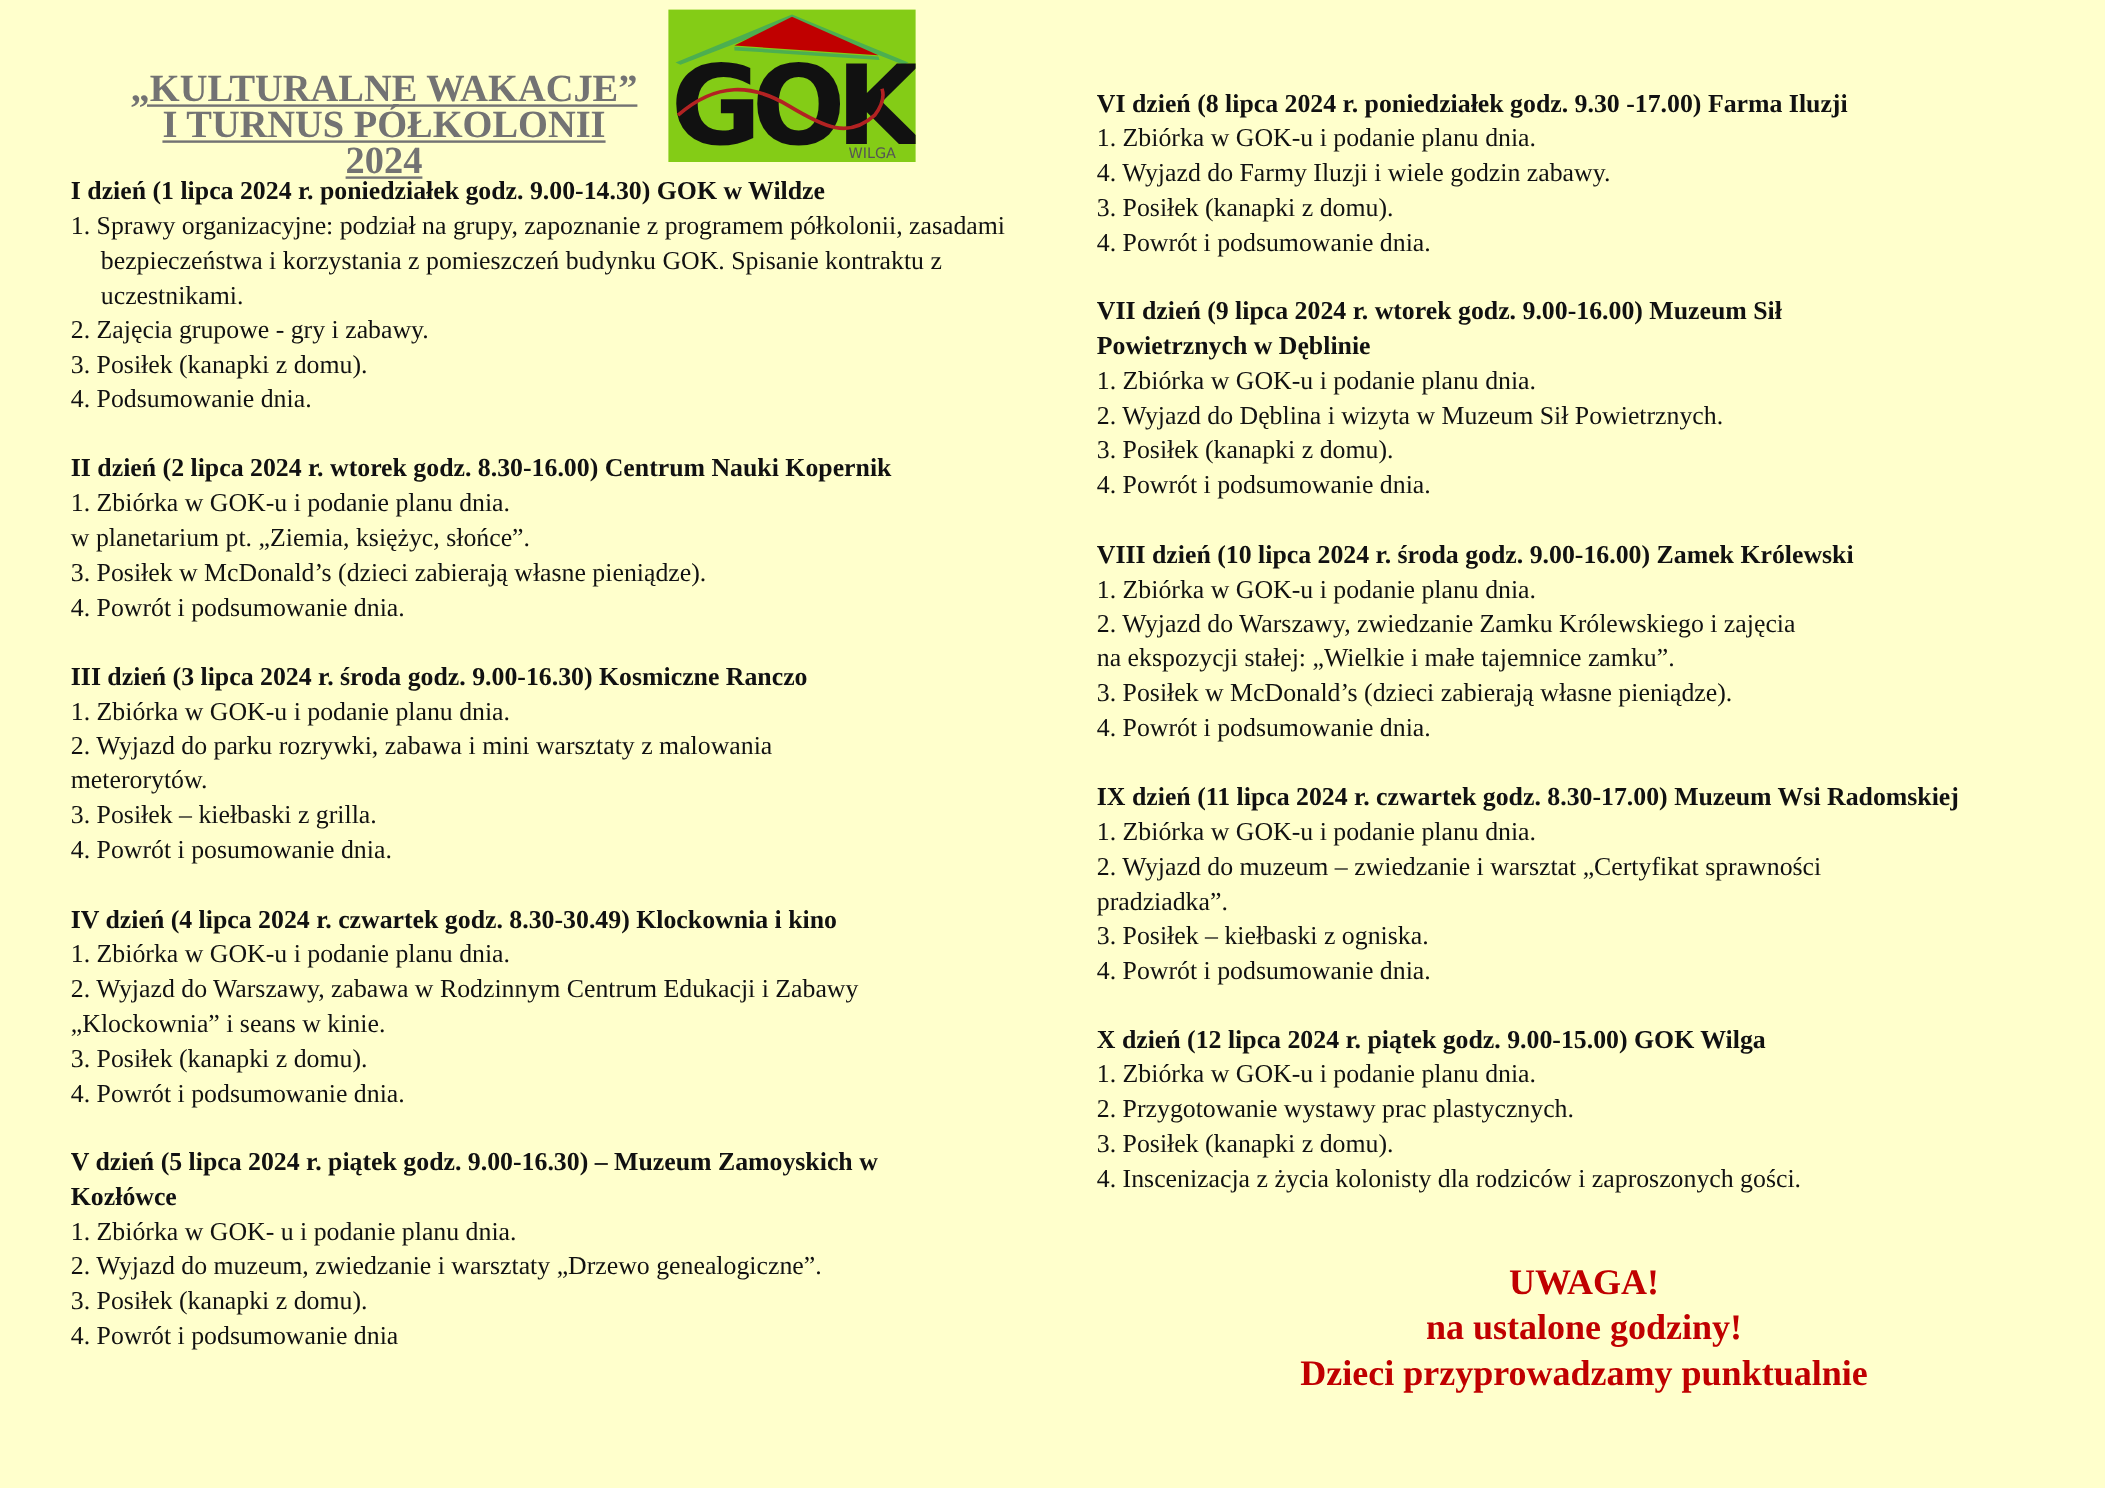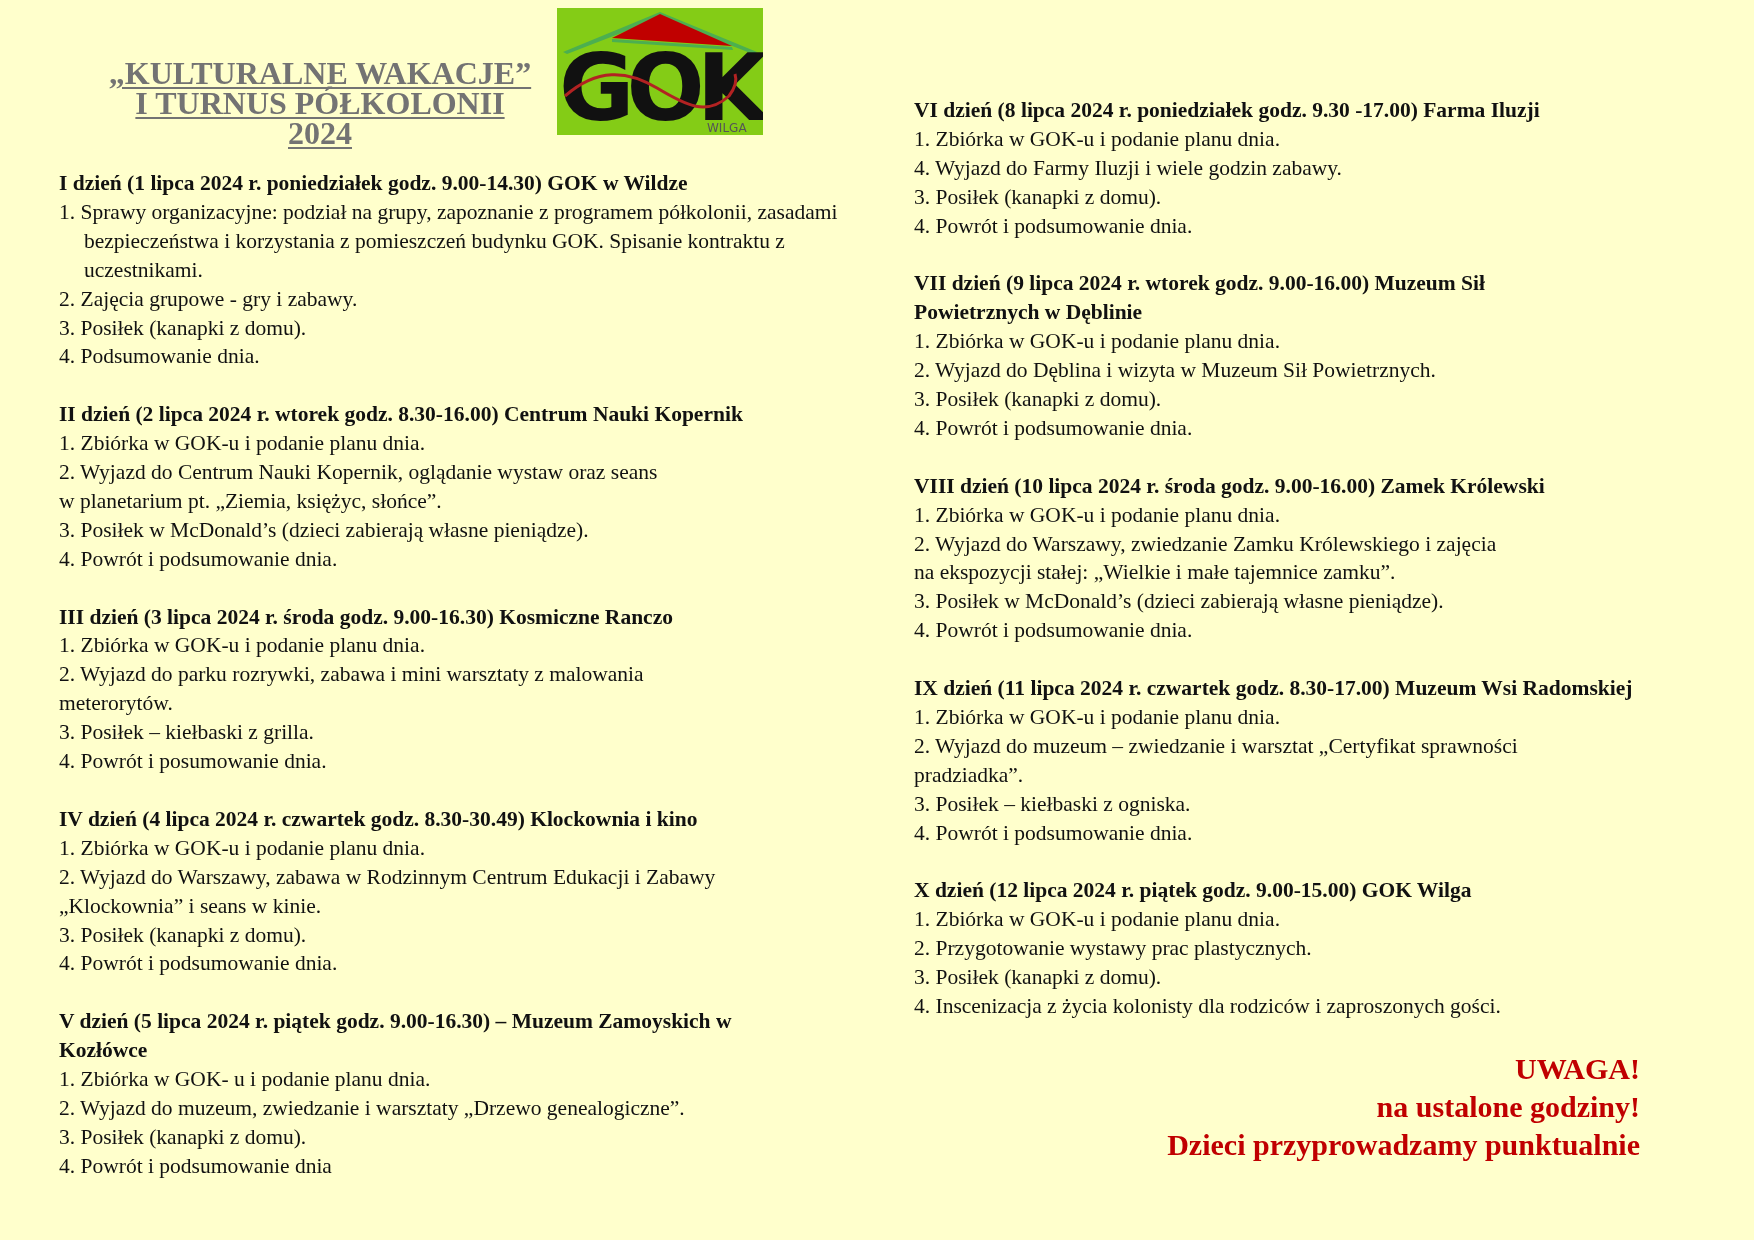--- a/index.html
+++ b/index.html
@@ -14,26 +14,26 @@
     position: absolute; left: 100px; top: 58px; width: 440px;
     text-align: center; color: #737373; font-weight: bold;
     font-size: 32px; line-height: 30px;
   }
   .title span { text-decoration: underline; text-decoration-thickness: 2px; text-underline-offset: 3px; }
   .logo { position: absolute; left: 557px; top: 8px; width: 206px; height: 127px; background: #84cc16; }
   .col { position: absolute; font-size: 21.5px; line-height: 28.9px; }
   .col.left { left: 59px; top: 145px; width: 820px; }
   .col.right { left: 914px; top: 72px; width: 820px; }
   .day { margin-bottom: 28.9px; }
-  .day-heading { font-weight: bold; margin-top: 24px; }
+  .day-heading { font-weight: bold; }
   .day-item { white-space: normal; }
   .day-item.hang { padding-left: 25px; text-indent: -25px; }
   .warning {
     position: absolute; left: 1000px; top: 1050px; width: 640px;
-    text-align: right; color: #C00000; font-weight: bold;
+    text-align: center; color: #C00000; font-weight: bold;
     font-size: 30px; line-height: 38px;
   }
 </style>
 </head>
 <body>
 
 <div class="title">
   <div><span>„KULTURALNE WAKACJE”</span></div>
   <div><span>I TURNUS PÓŁKOLONII 2024</span></div>
 </div>
@@ -53,21 +53,20 @@
   <div class="day">
     <div class="day-heading">I dzień (1 lipca 2024 r. poniedziałek godz. 9.00-14.30) GOK w Wildze</div>
     <div class="day-item hang">1. Sprawy organizacyjne: podział na grupy, zapoznanie z programem półkolonii, zasadami bezpieczeństwa i korzystania z pomieszczeń budynku GOK. Spisanie kontraktu z uczestnikami.</div>
     <div class="day-item">2. Zajęcia grupowe - gry i zabawy.</div>
     <div class="day-item">3. Posiłek (kanapki z domu).</div>
     <div class="day-item">4. Podsumowanie dnia.</div>
   </div>
   <div class="day">
     <div class="day-heading">II dzień (2 lipca 2024 r. wtorek godz. 8.30-16.00) Centrum Nauki Kopernik</div>
     <div class="day-item">1. Zbiórka w GOK-u i podanie planu dnia.</div>
-    <div class="day-item">2. Wyjazd do Centrum Nauki Kopernik, oglądanie wystaw oraz seans</div>
     <div class="day-item">w planetarium pt. „Ziemia, księżyc, słońce”.</div>
     <div class="day-item">3. Posiłek w McDonald’s (dzieci zabierają własne pieniądze).</div>
     <div class="day-item">4. Powrót i podsumowanie dnia.</div>
   </div>
   <div class="day">
     <div class="day-heading">III dzień (3 lipca 2024 r. środa godz. 9.00-16.30) Kosmiczne Ranczo</div>
     <div class="day-item">1. Zbiórka w GOK-u i podanie planu dnia.</div>
     <div class="day-item">2. Wyjazd do parku rozrywki, zabawa i mini warsztaty z malowania</div>
     <div class="day-item">meterorytów.</div>
     <div class="day-item">3. Posiłek – kiełbaski z grilla.</div>

